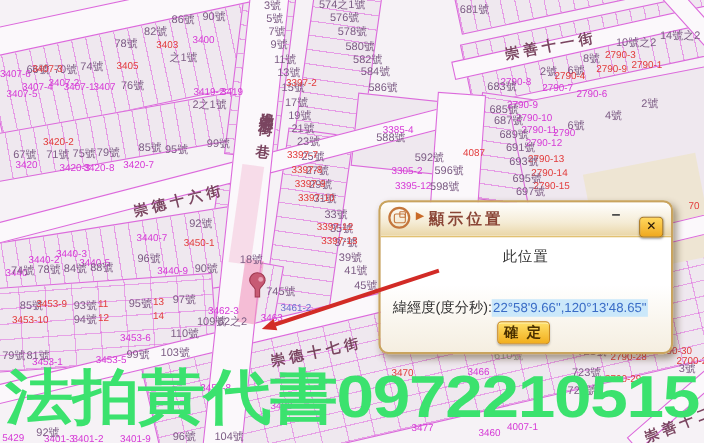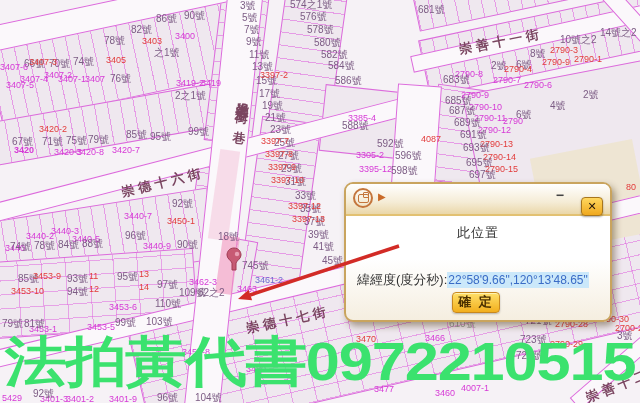--- a/index.html
+++ b/index.html
@@ -110,21 +110,21 @@
       <span class="lbl lm" style="left: 176px; top: 79px;">3419-2</span>
       <span class="lbl lm" style="left: 201px; top: 79px;">3419</span>
       <span class="lbl lr" style="left: 39px; top: 125px;">3420-2</span>
       <span class="lbl lp" style="left: 12px; top: 137px;">67號</span>
       <span class="lbl lp" style="left: 42px; top: 137px;">71號</span>
       <span class="lbl lp" style="left: 66px; top: 136px;">75號</span>
       <span class="lbl lp" style="left: 88px; top: 135px;">79號</span>
       <span class="lbl lp" style="left: 126px; top: 130px;">85號</span>
       <span class="lbl lp" style="left: 150px; top: 132px;">95號</span>
       <span class="lbl lp" style="left: 188px; top: 127px;">99號</span>
-      <span class="lbl lm" style="left: 14px; top: 146px; font-weight: bold;">3420</span>
+      <span class="lbl lm" style="left: 14px; top: 146px;">3420</span>
       <span class="lbl lm" style="left: 54px; top: 148px;">3420-3</span>
       <span class="lbl lm" style="left: 76px; top: 148px;">3420-8</span>
       <span class="lbl lm" style="left: 112px; top: 146px;">3420-7</span>
       <span class="lbl lp" style="left: 240px; top: 1px;">3號</span>
       <span class="lbl lp" style="left: 242px; top: 13px;">5號</span>
       <span class="lbl lp" style="left: 244px; top: 25px;">7號</span>
       <span class="lbl lp" style="left: 246px; top: 37px;">9號</span>
       <span class="lbl lp" style="left: 249px; top: 50px;">11號</span>
       <span class="lbl lp" style="left: 252px; top: 62px;">13號</span>
       <span class="lbl lp" style="left: 256px; top: 76px;">15號</span>
@@ -189,21 +189,21 @@
       <span class="lbl lr" style="left: 480px; top: 140px;">2790-13</span>
       <span class="lbl lp" style="left: 463px; top: 143px;">693號</span>
       <span class="lbl lr" style="left: 483px; top: 153px;">2790-14</span>
       <span class="lbl lp" style="left: 466px; top: 158px;">695號</span>
       <span class="lbl lr" style="left: 485px; top: 165px;">2790-15</span>
       <span class="lbl lp" style="left: 469px; top: 170px;">697號</span>
       <span class="lbl lp" style="left: 583px; top: 90px;">2號</span>
       <span class="lbl lp" style="left: 550px; top: 101px;">4號</span>
       <span class="lbl lp" style="left: 516px; top: 110px;">6號</span>
       <span class="lbl lm" style="left: 503px; top: 117px;">2790</span>
-      <span class="lbl lr" style="left: 626px; top: 183px;">80</span>
+      <span class="lbl lr" style="left: 626px; top: 183px;">70</span>
       <span class="lbl lp" style="left: 578px; top: 293px;">22號</span>
       <span class="lbl lr" style="left: 596px; top: 315px;">2790-30</span>
       <span class="lbl lp" style="left: 525px; top: 316px;">721號</span>
       <span class="lbl lr" style="left: 555px; top: 320px;">2790-28</span>
       <span class="lbl lp" style="left: 520px; top: 335px;">723號</span>
       <span class="lbl lr" style="left: 550px; top: 340px;">2790-29</span>
       <span class="lbl lp" style="left: 516px; top: 351px;">725號</span>
       <span class="lbl lp" style="left: 617px; top: 331px;">3號</span>
       <span class="lbl lr" style="left: 615px; top: 324px;">2700-2</span>
       <span class="lbl lg" style="left: 449px; top: 319px;">610號</span>
@@ -223,21 +223,21 @@
       <span class="lbl lp" style="left: 82px; top: 239px;">88號</span>
       <span class="lbl lp" style="left: 18px; top: 274px;">85號</span>
       <span class="lbl lr" style="left: 33px; top: 272px;">3453-9</span>
       <span class="lbl lp" style="left: 67px; top: 274px;">93號</span>
       <span class="lbl lr" style="left: 89px; top: 272px;">11</span>
       <span class="lbl lp" style="left: 117px; top: 272px;">95號</span>
       <span class="lbl lr" style="left: 139px; top: 270px;">13</span>
       <span class="lbl lr" style="left: 11px; top: 287px;">3453-10</span>
       <span class="lbl lp" style="left: 67px; top: 287px;">94號</span>
       <span class="lbl lr" style="left: 89px; top: 285px;">12</span>
-      <span class="lbl lp" style="left: 117px; top: 280px; padding-left: 40px;">97號</span>
+      <span class="lbl lp" style="left: 117px; top: 268px; padding-left: 40px;">97號</span>
       <span class="lbl lr" style="left: 139px; top: 283px;">14</span>
       <span class="lbl lm" style="left: 109px; top: 303px;">3453-6</span>
       <span class="lbl lp" style="left: 155px; top: 299px;">110號</span>
       <span class="lbl lp" style="left: 146px; top: 317px;">103號</span>
       <span class="lbl lp" style="left: 115px; top: 318px;">99號</span>
       <span class="lbl lm" style="left: 87px; top: 323px;">3453-5</span>
       <span class="lbl lm" style="left: 29px; top: 325px;">3453-1</span>
       <span class="lbl lp" style="left: 2px; top: 319px;">79號</span>
       <span class="lbl lp" style="left: 24px; top: 319px;">81號</span>
       <span class="lbl lm" style="left: 182px; top: 320px; margin-top: 28px;">3453-8</span>
@@ -268,20 +268,21 @@
     <circle cx="13" cy="8" r="2.2" fill="#E8A0B4"></circle>
   </svg>
 
   <div class="dlg">
     <div class="dlg-tb">
       <span class="dlg-ic">
           <i></i>
           <b></b>
         </span>
       <span class="dlg-play">▶</span>
+      <span class="dlg-title">顯示位置</span>
       <span class="dlg-min">−</span>
       <span class="dlg-x">✕</span>
     </div>
     <div class="dlg-head">此位置</div>
     <div class="dlg-row2">
       <span>緯經度(度分秒):</span><span class="val">22°58'9.66",120°13'48.65"</span>
     </div>
     <div class="dlg-btn">確 定</div>
   </div>
 

